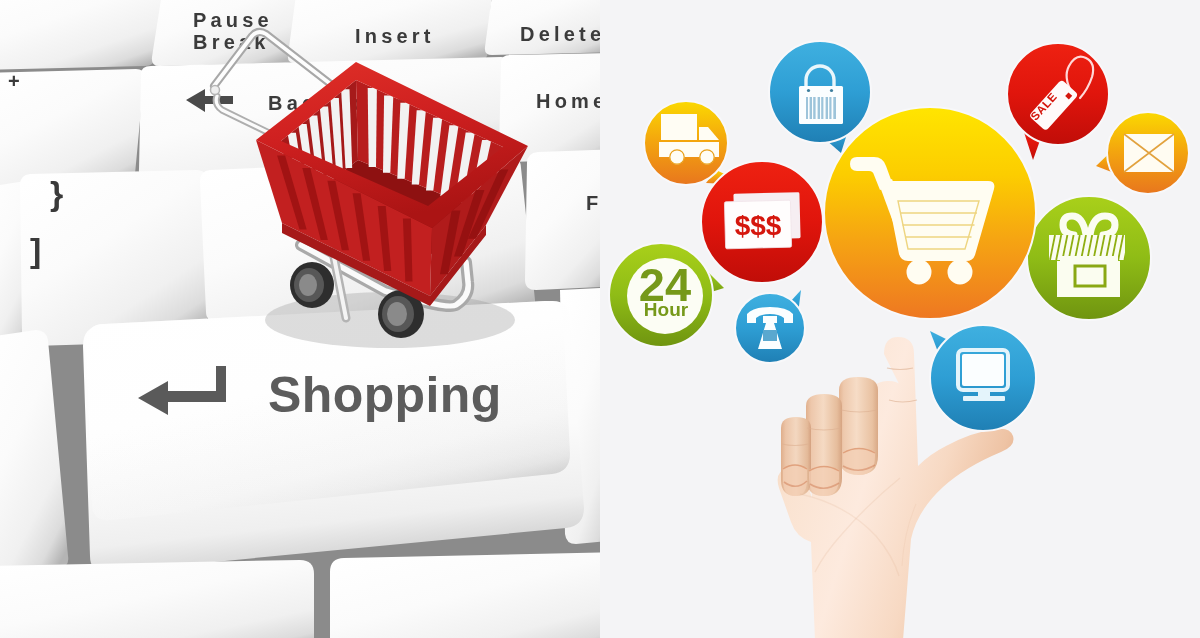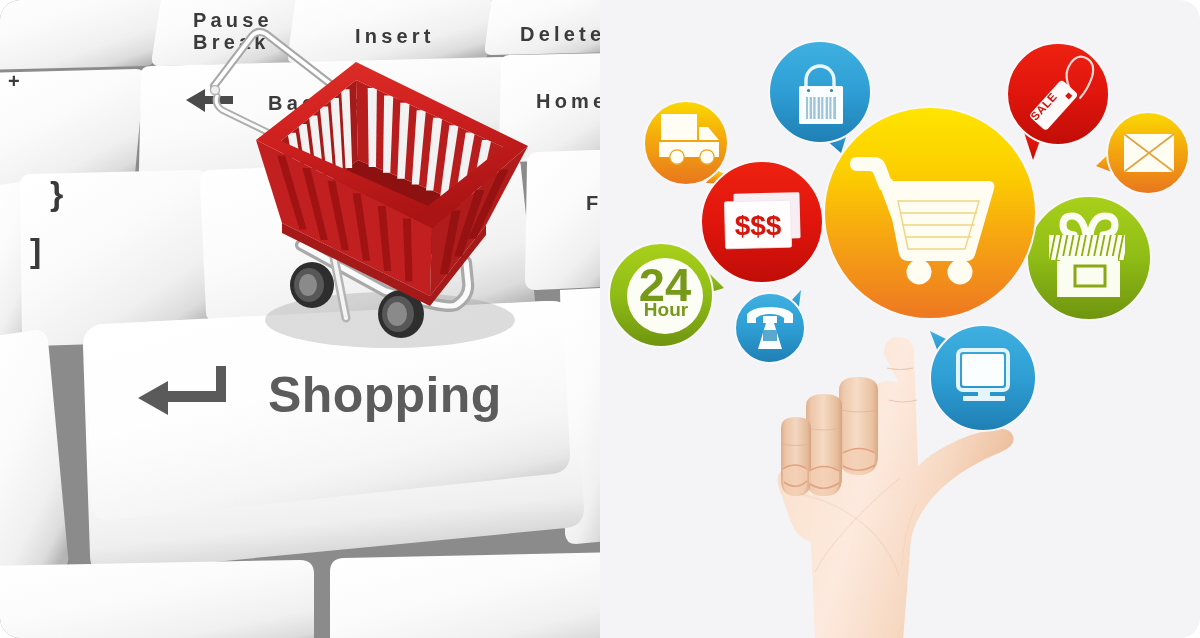--- a/index.html
+++ b/index.html
@@ -1,17 +1,17 @@
 <!DOCTYPE html>
 <html><head>
 <meta charset="utf-8">
 <style>
   html,body{margin:0;padding:0;}
   body{width:1200px;height:638px;overflow:hidden;font-family:"Liberation Sans",sans-serif;background:#fff;}
-  .stage{position:relative;width:1200px;height:638px;overflow:hidden;border-radius:20px;}
+  .stage{position:relative;width:1200px;height:638px;overflow:hidden;}
   .panel-left{position:absolute;left:0;top:0;width:600px;height:638px;overflow:hidden;background:#fff;}
   .panel-right{position:absolute;left:600px;top:0;width:600px;height:638px;overflow:hidden;background:#f4f4f6;}
   svg{display:block;}
   .ktext{font-family:"Liberation Sans",sans-serif;font-size:20px;font-weight:bold;fill:#3b3b3b;letter-spacing:4.2px;}
   .bigtext{font-family:"Liberation Sans",sans-serif;font-size:50px;font-weight:bold;fill:#5c5c5c;letter-spacing:0.4px;}
   .ktext2{font-family:"Liberation Sans",sans-serif;font-size:34px;font-weight:bold;fill:#3a3a3a;}
 </style>
 </head>
 <body>
 

